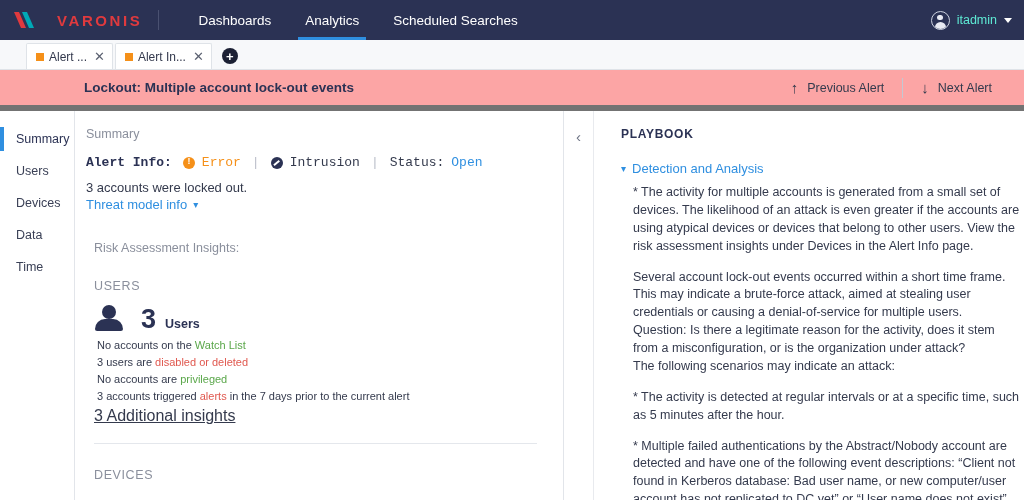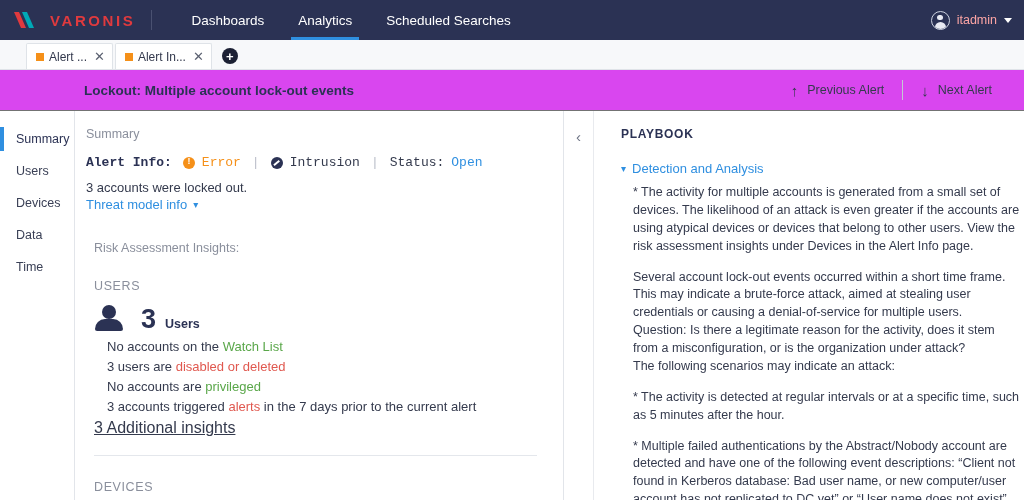--- a/index.html
+++ b/index.html
@@ -9,42 +9,42 @@
     background: #ffffff;
     overflow: hidden;
   }
   .app { width: 1024px; height: 500px; position: relative; display: flex; flex-direction: column; }
 
   
   .topnav {
     height: 40px; background: #2b3254; display: flex; align-items: stretch;
     flex: 0 0 40px; position: relative;
   }
-  .brand { display: flex; align-items: center; padding: 0 16px 0 14px; gap: 8px; }
+  .brand { display: flex; align-items: center; padding: 0 16px 0 14px; gap: 15px; }
   .brand-mark { display: block; }
   .brand-text { color: #e03a3e; font-size: 15px; letter-spacing: 2.6px; font-weight: 700; }
   .brand-sep { width: 1px; background: #4a5171; margin: 10px 0; }
   .nav-items { display: flex; align-items: stretch; margin-left: 22px; }
   .nav-item {
     color: #ffffff; font-size: 13.5px; padding: 0 17px; display: flex; align-items: center;
     position: relative; cursor: pointer; white-space: nowrap;
   }
   .nav-item.active::after {
     content: ""; position: absolute; left: 10px; right: 10px; bottom: 0; height: 3px; background: #2f8fe0;
   }
   .user-area {
     margin-left: auto; display: flex; align-items: center; gap: 7px; padding: 0 12px; cursor: pointer;
   }
   .avatar-circle {
     width: 19px; height: 19px; border-radius: 50%; border: 1.4px solid #cdd2e0;
     display: flex; align-items: center; justify-content: center; position: relative; overflow: hidden;
   }
   .avatar-circle .head { width: 5.5px; height: 5.5px; border-radius: 50%; background: #e8eaf2; position: absolute; top: 3px; }
   .avatar-circle .body { width: 11px; height: 7px; border-radius: 6px 6px 0 0; background: #e8eaf2; position: absolute; bottom: 0px; }
-  .user-name { color: #fca5a5; font-size: 12.5px; }
+  .user-name { color: #5eead4; font-size: 12.5px; }
   .caret-down { width: 0; height: 0; border-left: 4.5px solid transparent; border-right: 4.5px solid transparent; border-top: 5px solid #ffffff; }
 
   
   .tabstrip {
     height: 30px; background: #f7f8fa; border-bottom: 1px solid #dfe3e8;
     display: flex; align-items: flex-end; padding-left: 26px; flex: 0 0 30px;
   }
   .tab {
     height: 26px; background: #ffffff; border: 1px solid #dfe3e8; border-bottom: none;
     display: flex; align-items: center; gap: 5px; padding: 0 7px 0 9px; margin-right: 2px;
@@ -54,21 +54,21 @@
   .tab-label { white-space: nowrap; }
   .tab-close { font-size: 13px; color: #5a6070; line-height: 1; padding-left: 2px; cursor: pointer; font-weight: 300; }
   .tab-add {
     width: 16px; height: 16px; border-radius: 50%; background: #1c2034; color: #fff;
     display: flex; align-items: center; justify-content: center; font-size: 13px;
     margin: 0 0 5px 8px; cursor: pointer; line-height: 1; font-weight: 700;
   }
 
   
   .alertbar {
-    height: 41px; background: #d946ef; border-bottom: 1px solid #737373;
+    height: 41px; background: #fca5a5; border-bottom: 6px solid #737373;
     display: flex; align-items: center; padding: 0 14px 0 84px; flex: 0 0 41px;
   }
   .alert-title { font-size: 13.5px; font-weight: 700; color: #2b3254; }
   .alert-nav { margin-left: auto; display: flex; align-items: center; }
   .alert-nav-btn {
     display: flex; align-items: center; gap: 9px; font-size: 12.5px; color: #343a4d;
     padding: 0 18px; cursor: pointer;
   }
   .alert-nav-sep { width: 1px; height: 20px; background: #c3c8d2; }
   .arrow-glyph { font-size: 15px; color: #343a4d; line-height: 1; }
@@ -120,21 +120,21 @@
   .risk-label { font-size: 12.5px; color: #8a8f9c; margin: 28px 0 0 8px; }
   .group-title { font-size: 12.5px; color: #8a8f9c; letter-spacing: .6px; margin: 24px 0 0 8px; }
 
   .users-stat { display: flex; align-items: center; gap: 17px; margin: 12px 0 6px 8px; }
   .person-icon { width: 30px; height: 28px; position: relative; }
   .person-icon .p-head { position: absolute; left: 8px; top: 0; width: 14px; height: 14px; border-radius: 50%; background: #2b3254; }
   .person-icon .p-body { position: absolute; left: 1px; bottom: 2px; width: 28px; height: 12px; border-radius: 14px 14px 3px 3px; background: #2b3254; }
   .users-count { font-size: 27px; font-weight: 700; color: #2b3254; line-height: 1; }
   .users-word { font-size: 12.5px; font-weight: 700; color: #2b3254; align-self: flex-end; margin-bottom: 2px; margin-left: -8px; }
 
-  .insight { font-size: 13px; color: #343a4d; margin: 0 0 5px 21px; }
+  .insight { font-size: 11px; color: #343a4d; margin: 0 0 5px 11px; }
   .hl-green { color: #5aa74a; }
   .hl-red { color: #e0584f; }
   .insight-link { font-size: 16px; color: #343a4d; margin: 2px 0 0 8px; text-decoration: underline; cursor: pointer; }
   .hr-soft { height: 1px; background: #e4e7ec; margin: 18px 8px 0 8px; }
 
   
   .playbook {
     width: 460px; flex: 0 0 460px; background: #ffffff; display: flex;
   }
   .collapse-col { width: 30px; flex: 0 0 30px; display: flex; justify-content: center; padding-top: 18px; border-right: 1px solid #e8eaee; }

